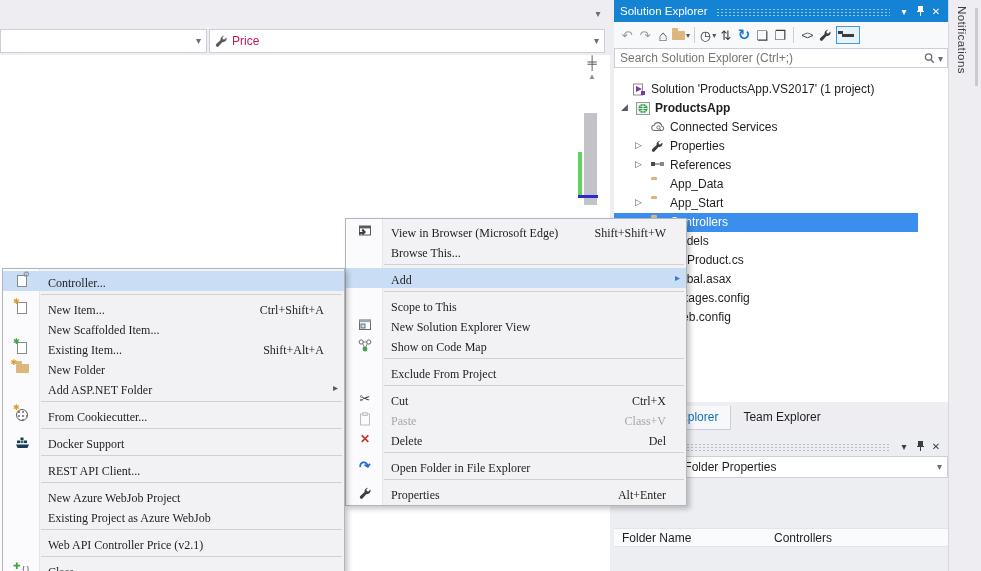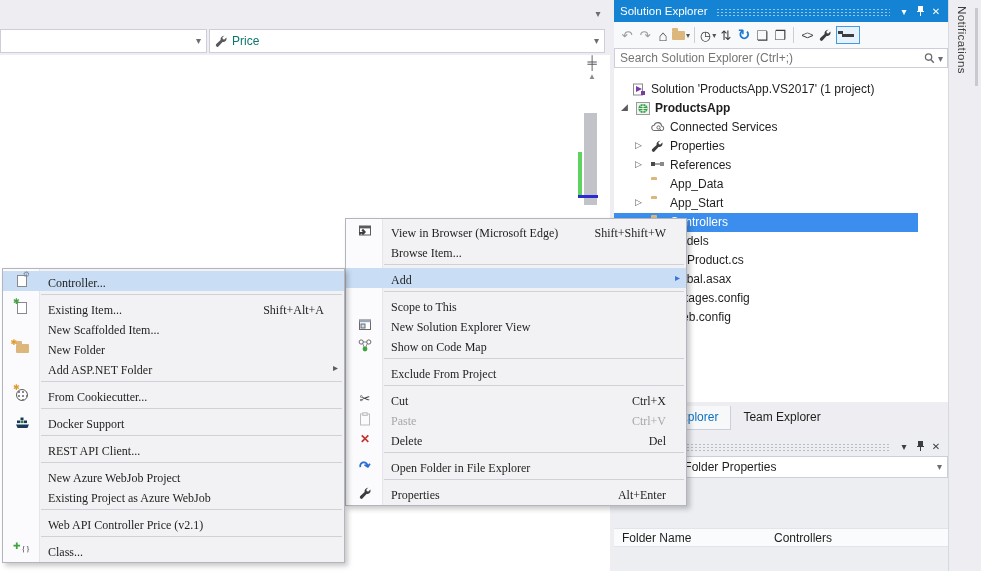--- a/index.html
+++ b/index.html
@@ -8,21 +8,21 @@
   #app { position:relative; width:981px; height:571px; background:#eeeef2; overflow:hidden; }
 
   
   #editor-top { position:absolute; left:0; top:0; width:610px; height:28px; background:#eeeef2; }
   #doc-dropdown { position:absolute; right:4px; top:6px; width:16px; height:16px; color:#6d6d71; font-size:10px; text-align:center; line-height:16px; }
   #navbar { position:absolute; left:0; top:28px; width:610px; height:27px; background:#eeeef2; }
   .combo { position:absolute; top:1px; height:24px; background:#fff; border:1px solid #cccedb; display:flex; align-items:center; }
   #type-combo { left:0; width:207px; }
   #member-combo { left:209px; width:396px; }
   .combo .carr { position:absolute; right:5px; top:5px; color:#6d6d71; font-size:10px; }
-  .combo .ctext { margin-left:6px; color:#0f766e; }
+  .combo .ctext { margin-left:6px; color:#be185d; }
   #editor-body { position:absolute; left:0; top:55px; width:610px; height:516px; background:#fff; }
   #splitter-grip { position:absolute; left:584px; top:56px; width:16px; height:15px; color:#5a5a5e; font-size:13px; text-align:center; line-height:14px; }
   #scroll-up { position:absolute; left:585px; top:72px; width:14px; height:12px; color:#8a8a90; font-size:8px; text-align:center; }
   #scroll-thumb { position:absolute; left:584px; top:113px; width:13px; height:92px; background:#c2c3c9; }
   #change-marker { position:absolute; left:578px; top:152px; width:4px; height:44px; background:#5fd35f; }
   #caret-marker { position:absolute; left:578px; top:195px; width:20px; height:3px; background:#2b2bd0; }
 
   
   .folder { position:relative; width:13px; height:9px; background:#dcb67a; border-radius:1px; }
   .folder::before { content:""; position:absolute; left:0; top:-3px; width:6px; height:3px; background:#dcb67a; border-radius:1px 1px 0 0; }
@@ -320,21 +320,21 @@
           <svg width="14" height="12" viewBox="0 0 14 12">
             <rect x="1.5" y="1" width="11" height="9" fill="#fff" stroke="#5a5a5e"></rect>
             <rect x="1.5" y="1" width="11" height="2.4" fill="#5a5a5e"></rect>
             <path d="M1 7l4 0-1.6-1.6L5 3.8 8 7l-3 3.2L3.4 8.6 2 10z" fill="#3d3d3f"></path>
           </svg>
         </span>
       <span>View in Browser (Microsoft Edge)</span>
       <span class="sc">Shift+Shift+W</span>
     </div>
     <div class="mi">
-      <span>Browse Item...</span>
+      <span>Browse This...</span>
     </div>
     <div class="msep"></div>
     <div class="mi hl">
       <span>Add</span>
       <span class="subarr" style="color:#3b74d9">▸</span>
     </div>
     <div class="msep"></div>
     <div class="mi">
       <span>Scope to This</span>
     </div>
@@ -372,21 +372,21 @@
       <span class="sc">Ctrl+X</span>
     </div>
     <div class="mi dis">
       <span class="mic">
           <svg width="12" height="14" viewBox="0 0 12 14">
             <rect x="1.5" y="2" width="9" height="11" fill="none" stroke="#bcbcc0"></rect>
             <rect x="3.8" y="0.8" width="4.4" height="2.6" fill="#f2f2f4" stroke="#bcbcc0"></rect>
           </svg>
         </span>
       <span>Paste</span>
-      <span class="sc">Ctrl+V</span>
+      <span class="sc">Class+V</span>
     </div>
     <div class="mi">
       <span class="mic gly-del">✕</span>
       <span>Delete</span>
       <span class="sc">Del</span>
     </div>
     <div class="msep"></div>
     <div class="mi">
       <span class="mic gly-openf">↷</span>
       <span>Open Folder in File Explorer</span>
@@ -407,27 +407,34 @@
     <div class="gutter"></div>
     <div class="mi hl">
       <span class="mic">
           <span class="doc gly-ctrl"></span>
         </span>
       <span>Controller...</span>
     </div>
     <div class="msep"></div>
     <div class="mi">
       <span class="mic">
+          <span class="doc star-o"></span>
+        </span>
+      <span>New Item...</span>
+      <span class="sc">Ctrl+Shift+A</span>
+    </div>
+    <div class="mi">
+      <span>New Scaffolded Item...</span>
+    </div>
+    <div class="mi">
+      <span class="mic">
           <span class="doc star-g"></span>
         </span>
       <span>Existing Item...</span>
       <span class="sc">Shift+Alt+A</span>
-    </div>
-    <div class="mi">
-      <span>New Scaffolded Item...</span>
     </div>
     <div class="mi">
       <span class="mic">
           <span class="folder star-o" style="position:relative"></span>
         </span>
       <span>New Folder</span>
     </div>
     <div class="mi">
       <span>Add ASP.NET Folder</span>
       <span class="subarr" style="color:#5a5a5e">▸</span>

